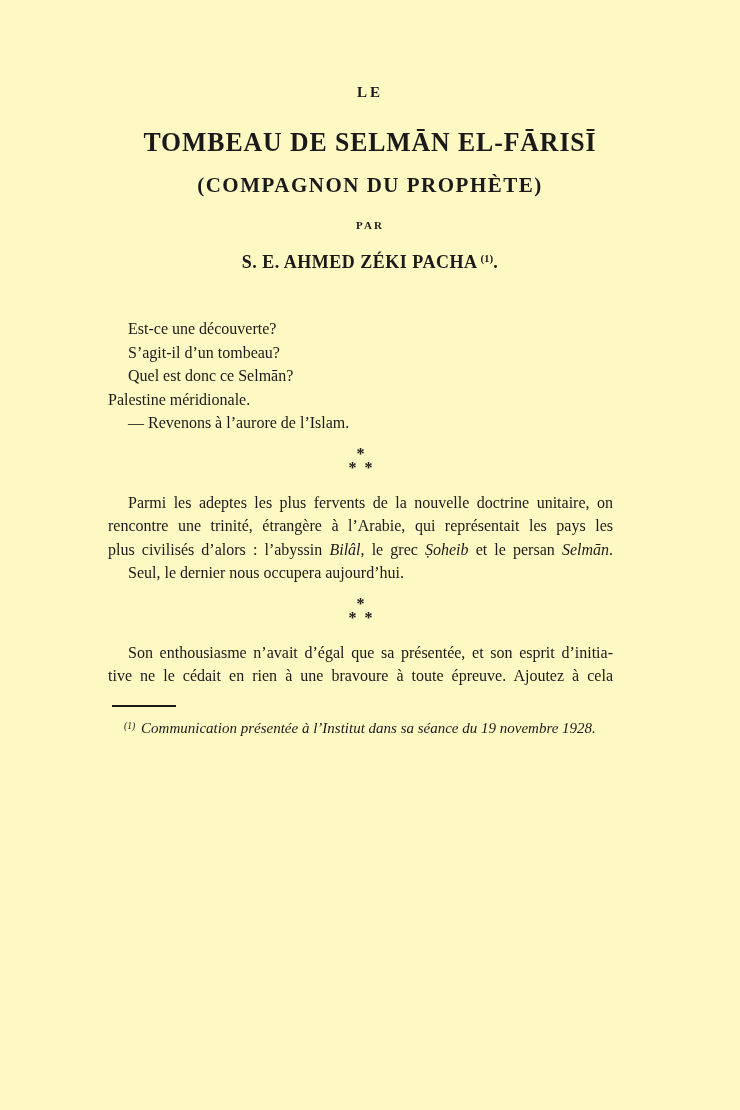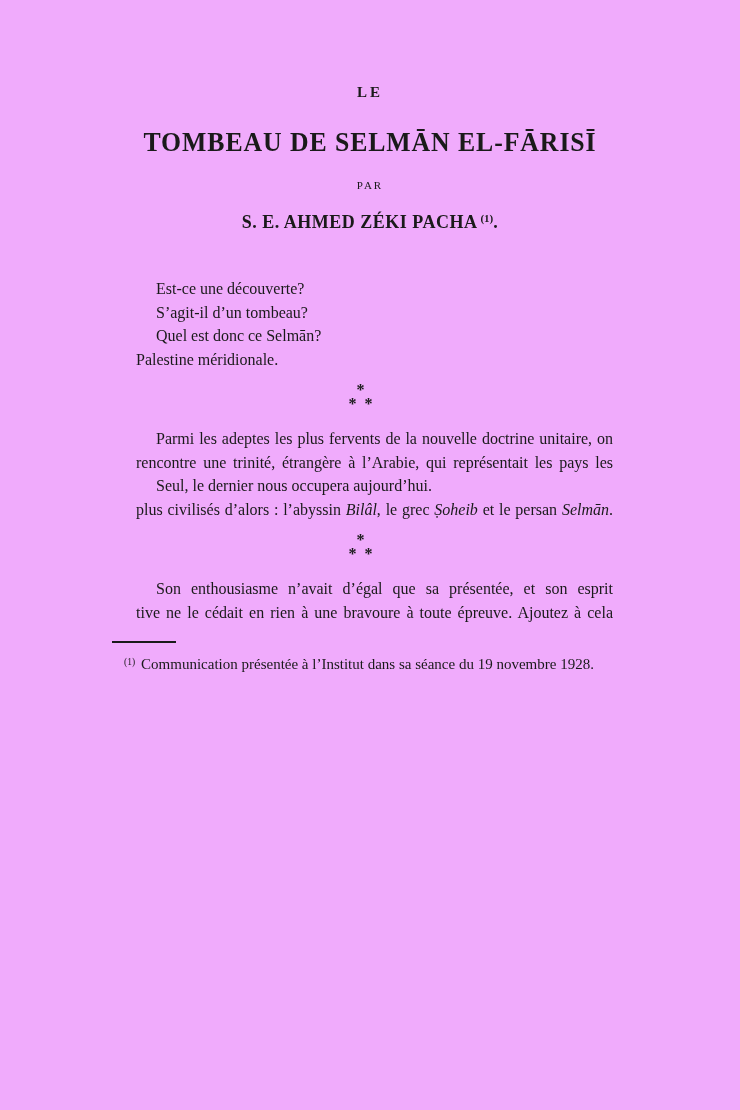--- a/index.html
+++ b/index.html
@@ -4,21 +4,21 @@
 <style>
   html, body { margin: 0; padding: 0; }
   body {
     width: 740px; height: 1110px; overflow: hidden;
     background: #ffffff;
     font-family: "Liberation Serif", "DejaVu Serif", serif;
   }
   .page {
     position: relative;
     width: 740px; height: 1110px;
-    background: #f0abfc;
+    background: #fef9c3;
     color: #1a1a1a;
   }
   
   .doc-header { text-align: center; padding-top: 84px; }
   .kicker {
     font-size: 15px; line-height: 16px; font-weight: bold;
     letter-spacing: 3px;
   }
   .title {
     margin: 27px 0 0 0;
@@ -26,85 +26,87 @@
     letter-spacing: 1px;
     transform: scaleX(0.92);
   }
   .subtitle {
     margin-top: 17px;
     font-size: 21px; line-height: 23px; font-weight: bold;
     letter-spacing: 1.5px;
   }
   .byline {
     margin-top: 22px;
-    font-size: 11px; line-height: 12px; font-weight: normal;
+    font-size: 11px; line-height: 12px; font-weight: bold;
     letter-spacing: 2px;
   }
   .author {
     margin-top: 17px;
     font-size: 18px; line-height: 20px; font-weight: bold;
     letter-spacing: 0.5px;
   }
   .note-ref {
     font-size: 11px; font-weight: bold;
     vertical-align: 6px; margin-left: 3px; letter-spacing: 0;
   }
   
   .body-text {
     width: 505px;
     margin: 45px 0 0 108px;
     font-size: 16px;
     line-height: 23.5px;
   }
-  .line { height: 23.5px; overflow: hidden; margin-left: 28px; }
+  .line { height: 23.5px; overflow: hidden; }
   .line.indent { text-indent: 20px; }
   .line.justify { text-align: justify; text-align-last: justify; }
   .line em { font-style: italic; }
   .asterism {
     margin: 12px 0 16px 0;
     text-align: center;
     font-size: 16px; font-weight: bold;
   }
   .ast-row { display: block; line-height: 14px; }
   
-  .footnote-area { margin: 17px 0 0 110px; }
+  .footnote-area { margin: 17px 0 0 110px; font-style: italic; }
   .footnote-rule { width: 64px; height: 2px; background: #1a1a1a; margin-left: 2px; }
   .footnote {
     width: 505px;
     margin-top: 9px;
     font-size: 15px; line-height: 20px;
     text-indent: 14px;
   }
   .fn-marker { font-size: 9.5px; vertical-align: 4px; margin-right: 6px; }
 </style>
 </head>
 <body>
 
 <div class="page">
 
   <header class="doc-header">
     <div class="kicker">LE</div>
     <h1 class="title">TOMBEAU DE SELMĀN EL-FĀRISĪ</h1>
+    <div class="subtitle">(COMPAGNON DU PROPHÈTE)</div>
     <div class="byline">PAR</div>
     <div class="author"><span>S. E. AHMED ZÉKI PACHA</span><sup class="note-ref">(1)</sup><span>.</span></div>
   </header>
 
   <main class="body-text" id="body-blocks">
       <div class="line indent"><span>Est-ce une découverte?</span></div>
       <div class="line indent"><span>S’agit-il d’un tombeau?</span></div>
       <div class="line indent"><span>Quel est donc ce Selmān?</span></div>
       <div class="line"><span>Palestine méridionale.</span></div>
+      <div class="line indent"><span>— Revenons à l’aurore de l’Islam.</span></div>
       <div class="asterism">
         <span class="ast-row">*</span>
         <span class="ast-row">*&nbsp;&nbsp;*</span>
       </div>
       <div class="line indent justify"><span>Parmi les adeptes les plus fervents de la nouvelle doctrine unitaire, on</span></div>
       <div class="line justify"><span>rencontre une trinité, étrangère à l’Arabie, qui représentait les pays les</span></div>
+      <div class="line justify"><span>plus civilisés d’alors : l’abyssin </span><em>Bilâl</em><span>, le grec </span><em>Ṣoheib</em><span> et le persan </span><em>Selmān</em><span>.</span></div>
       <div class="line indent"><span>Seul, le dernier nous occupera aujourd’hui.</span></div>
-      <div class="line justify"><span>plus civilisés d’alors : l’abyssin </span><em>Bilâl</em><span>, le grec </span><em>Ṣoheib</em><span> et le persan </span><em>Selmān</em><span>.</span></div>
       <div class="asterism">
         <span class="ast-row">*</span>
         <span class="ast-row">*&nbsp;&nbsp;*</span>
       </div>
       <div class="line indent justify"><span>Son enthousiasme n’avait d’égal que sa présentée, et son esprit d’initia-</span></div>
       <div class="line justify"><span>tive ne le cédait en rien à une bravoure à toute épreuve. Ajoutez à cela</span></div>
     </main>
 
   <footer class="footnote-area">
     <div class="footnote-rule"></div>

